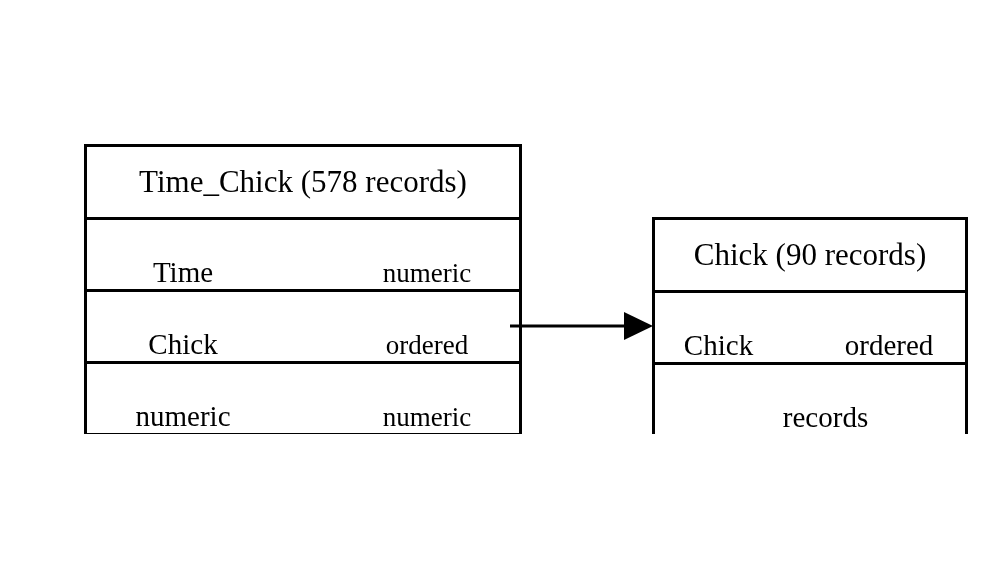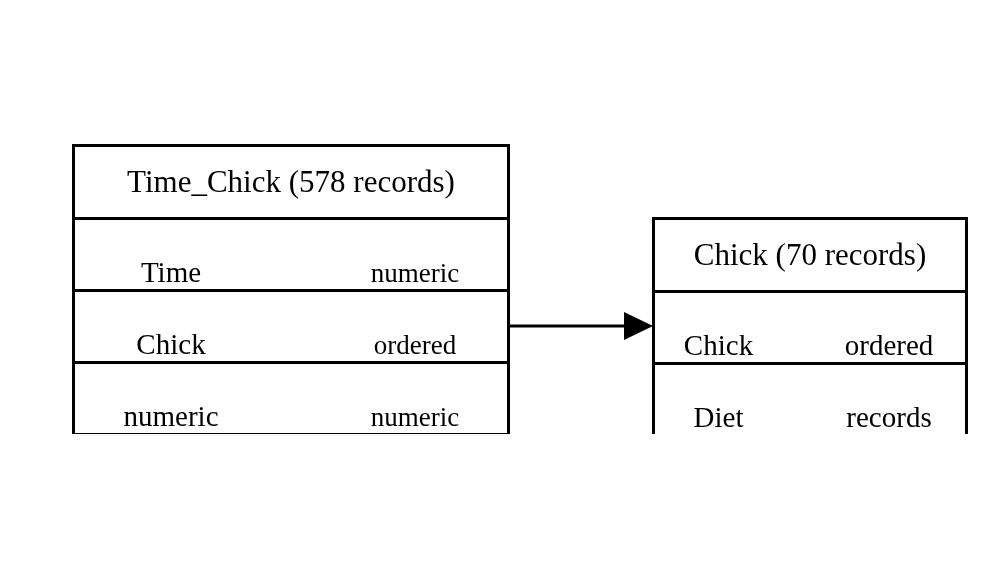--- a/index.html
+++ b/index.html
@@ -64,21 +64,21 @@
     border-left: 3px solid #000000;
     border-right: 3px solid #000000;
     background: #ffffff;
   }
   .cell-key.filled {
     background: #000000;
   }
 
   
   #entity-time-chick {
-    left: 72px;
+    left: 84px;
     top: 144px;
     width: 438px;
     height: 290px;
   }
   #entity-time-chick .entity-header {
     height: 73px;
     font-size: 31px;
   }
   #entity-time-chick .entity-row {
     height: 72px;
@@ -169,32 +169,31 @@
     </div>
   </div>
 
   <svg id="relationship-arrow" viewBox="0 0 155 40">
     <line x1="5" y1="20" x2="140" y2="20" stroke="#000000" stroke-width="3"></line>
     <polygon points="119,6 148,20 119,34" fill="#000000"></polygon>
   </svg>
 
   <div class="entity" id="entity-chick">
 
-    <div class="entity-header">Chick (70 records)</div>
+    <div class="entity-header">Chick (90 records)</div>
 
     <div class="entity-rows">
 
       <div class="entity-row">
         <div class="cell-name">Chick</div>
         <div class="cell-key filled"></div>
         <div class="cell-type">ordered</div>
       </div>
 
       <div class="entity-row">
-        <div class="cell-name">Diet</div>
         <div class="cell-key"></div>
         <div class="cell-type">records</div>
       </div>
 
     </div>
   </div>
 
 </div>
 
 </body></html>

